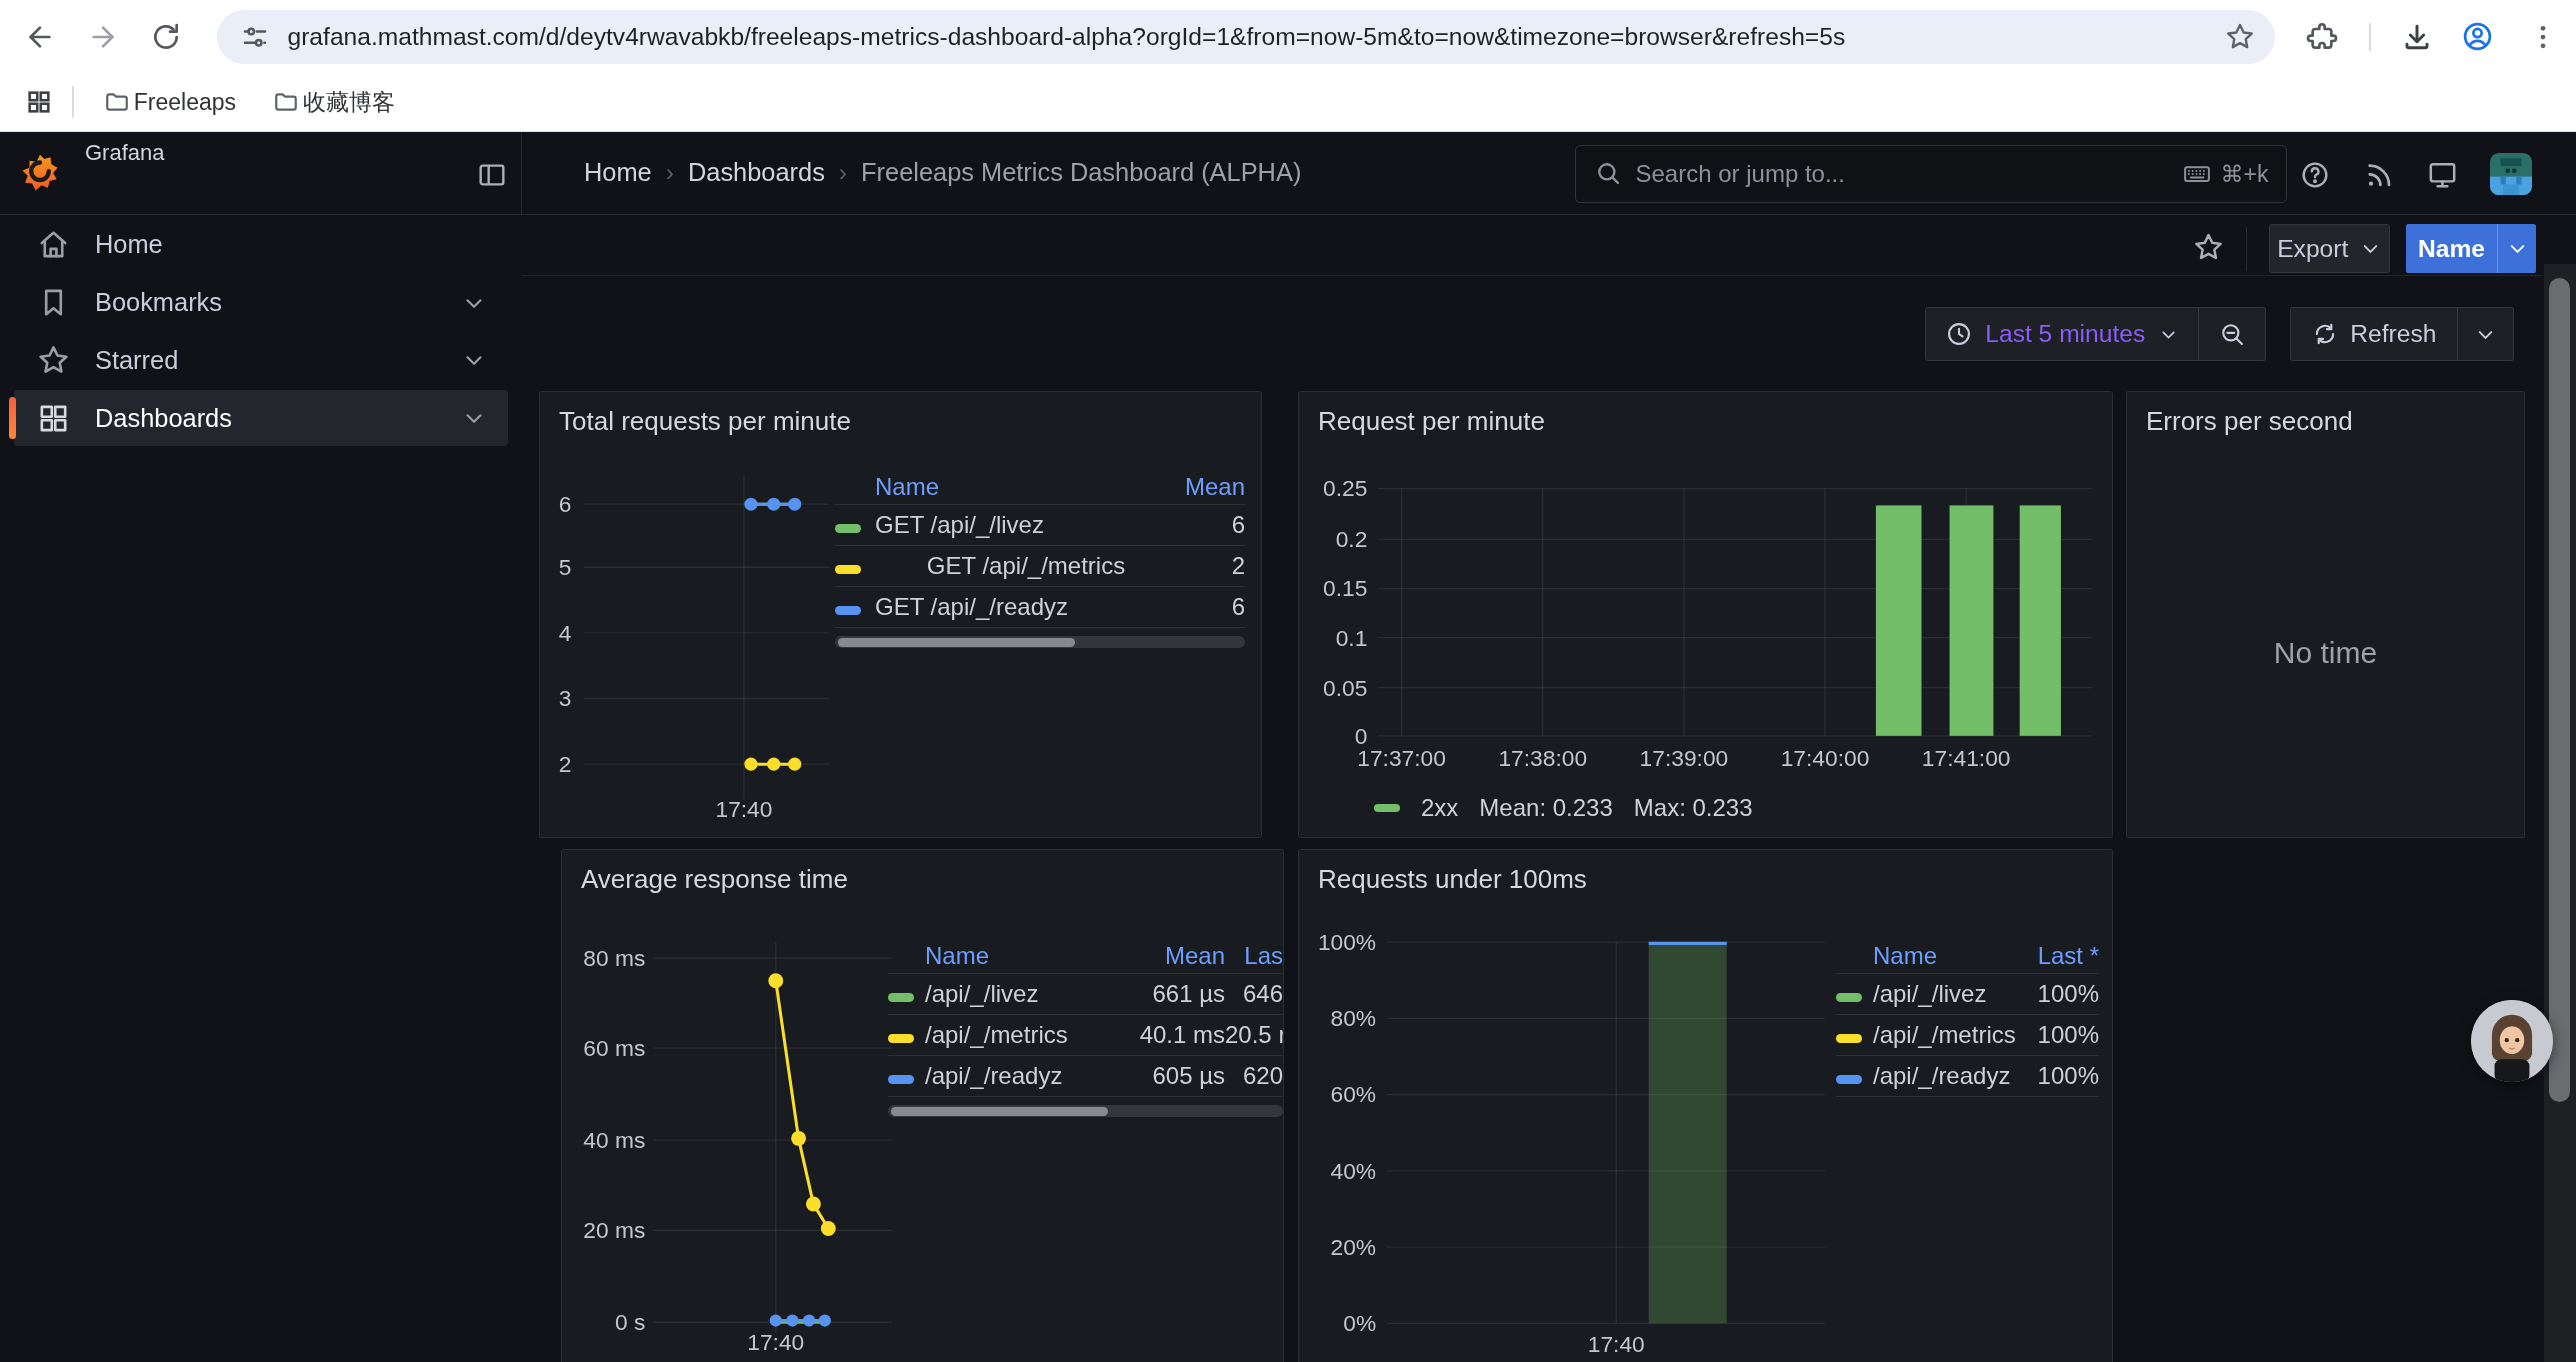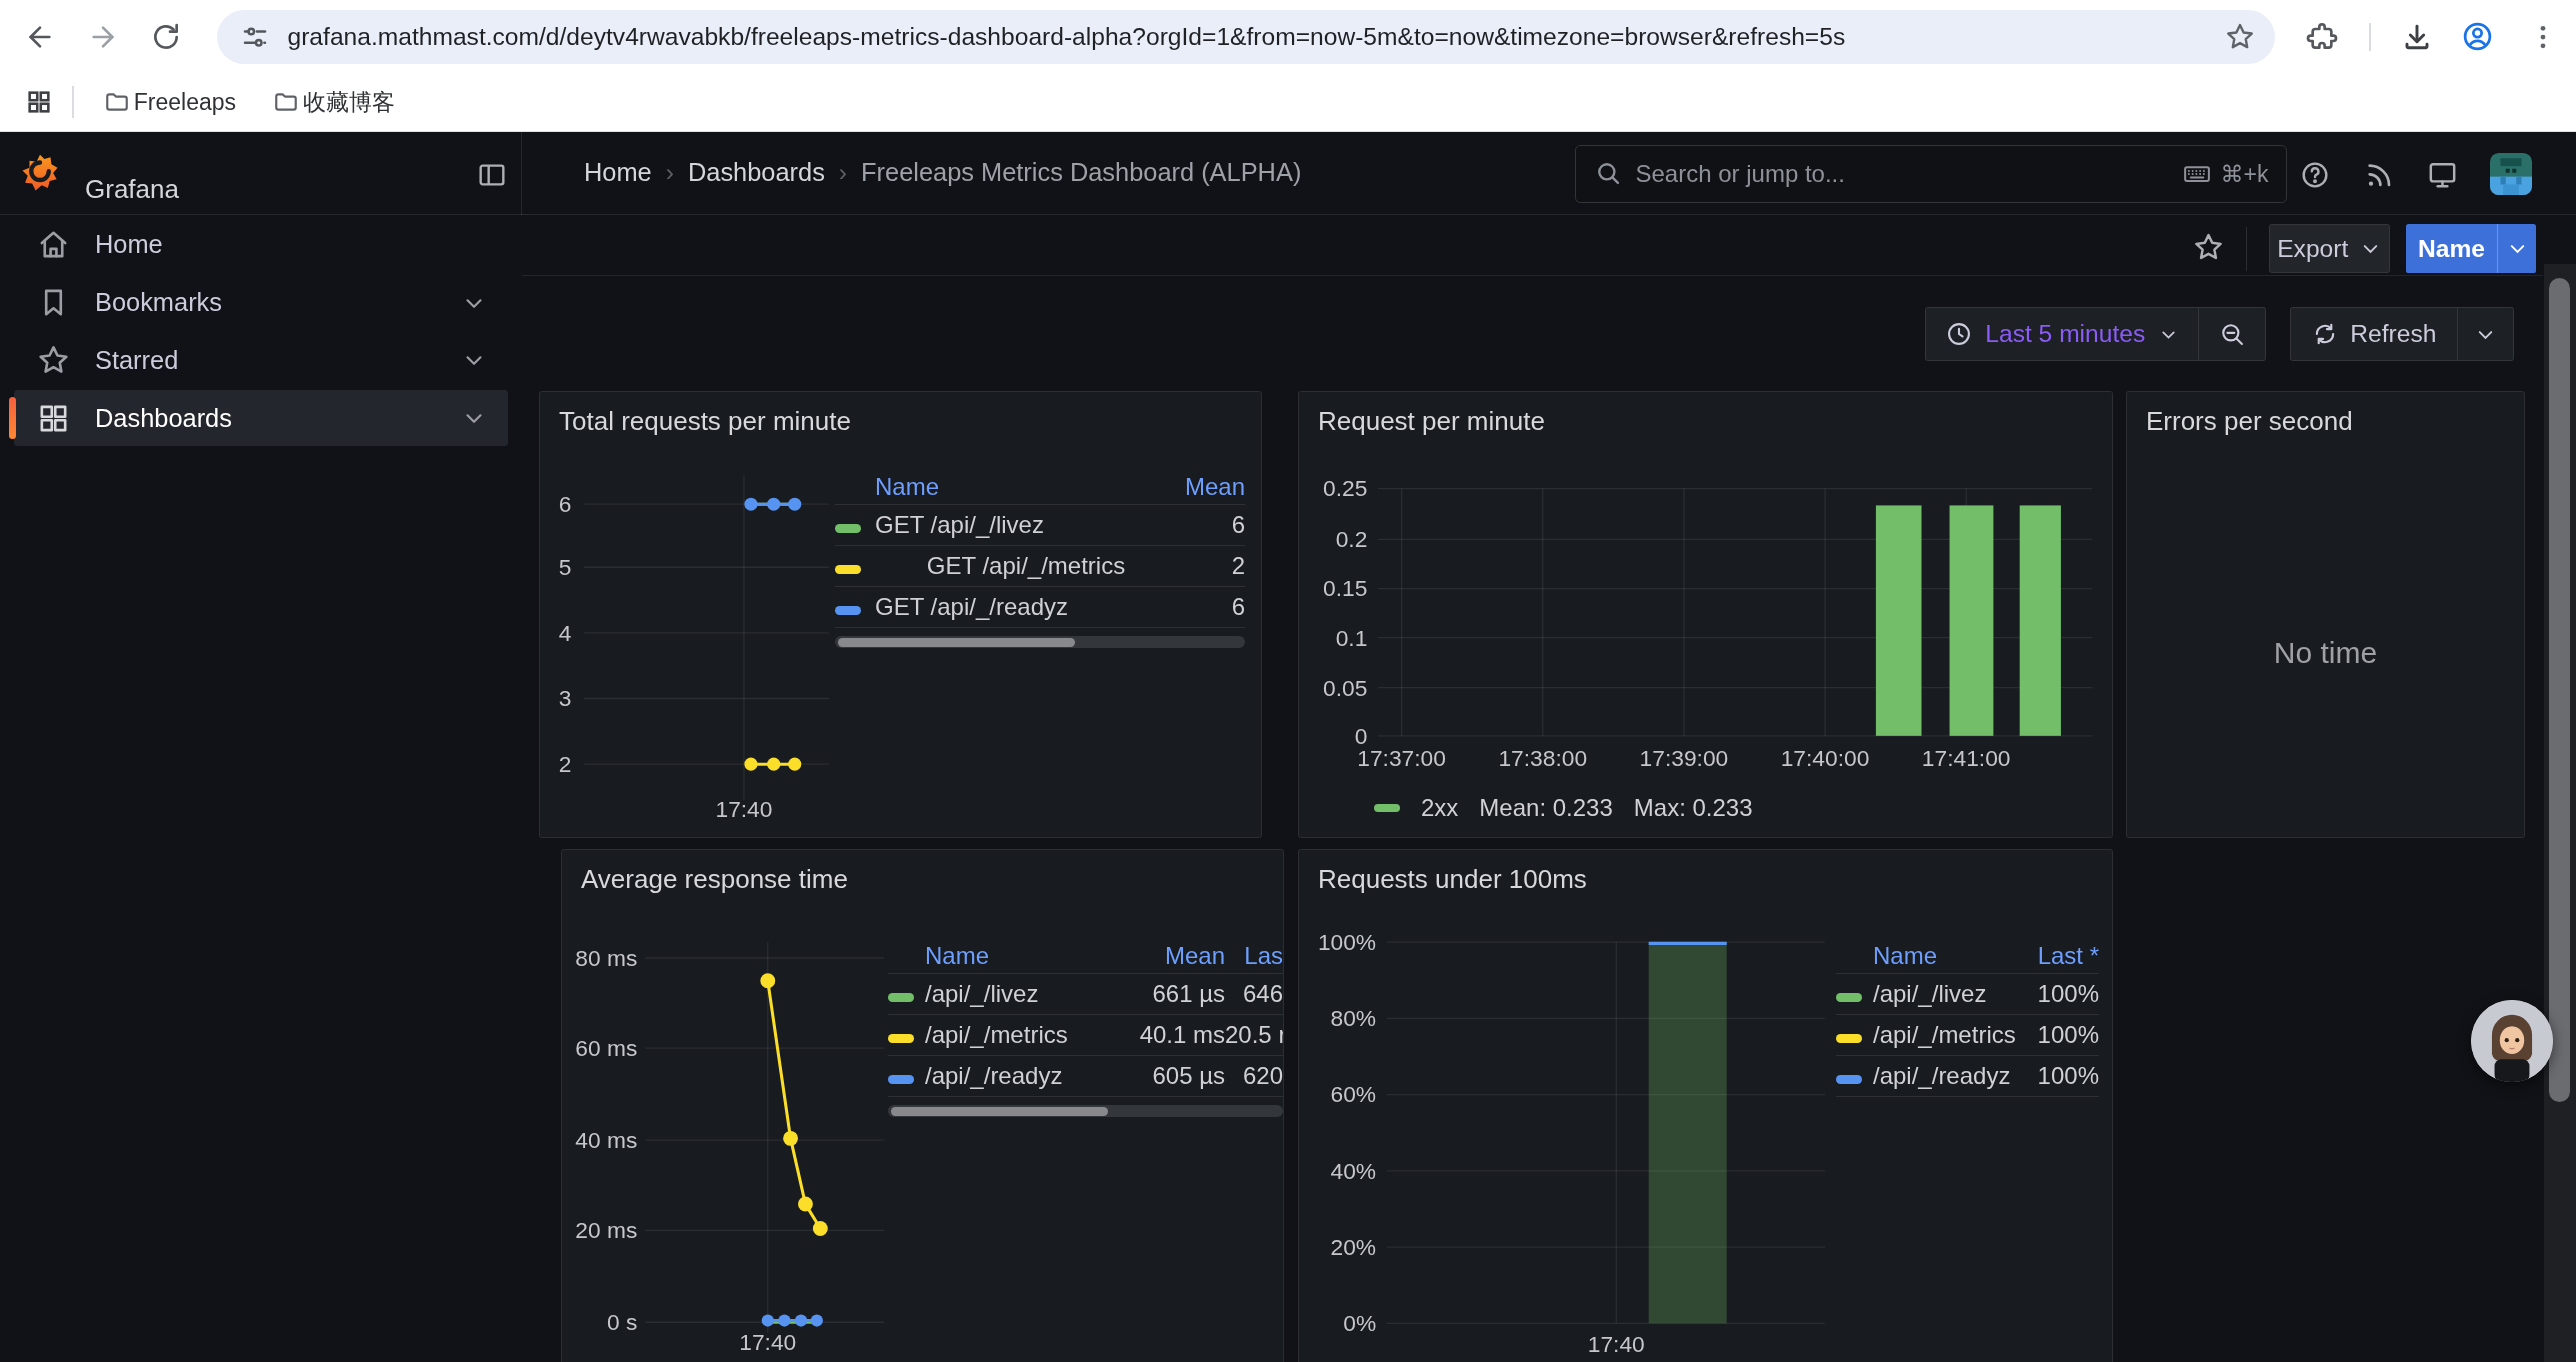--- a/index.html
+++ b/index.html
@@ -16,21 +16,21 @@
   .omnibox .url { font-size:24.6px; color:#1f2125; white-space:nowrap; overflow:hidden; }
   .chrome svg { display:block; }
   .bookmarks-bar { position:absolute; left:0; top:74px; width:100%; height:56px; display:flex; align-items:center; }
   .bm-item { display:flex; align-items:center; gap:4px; color:#2f3134; font-size:23px; padding:7px 14px; border-radius:7px; cursor:pointer; }
   .bm-divider { width:1.8px; height:32px; background:#dadce0; margin:0 16px; }
 
   
   .gf { position:absolute; left:0; top:132px; width:2576px; height:1231px; background:#111217; color:#ccccdc; }
   .gf-header { position:absolute; left:0; top:0; width:100%; height:83px; border-bottom:0.9px solid rgba(204,204,220,0.12); }
   .gf-header .brand-zone { position:absolute; left:0; top:0; width:522px; height:83px; border-right:0.9px solid rgba(204,204,220,0.12); }
-  .brand-label { position:absolute; left:85px; top:42px; font-size:26px; color:#d5d6db; }
+  .brand-label { position:absolute; left:85px; top:8px; font-size:22px; color:#d5d6db; }
   .hdr-ic { position:absolute; top:23px; width:39px; height:39px; color:#aeafb5; display:flex; align-items:center; justify-content:center; cursor:pointer; }
   .breadcrumb { position:absolute; left:584px; top:26px; display:flex; align-items:center; gap:14px; font-size:25.4px; }
   .crumb { color:#d5d6db; cursor:pointer; }
   .crumb.current { color:#9fa1a8; cursor:default; }
   .crumb-sep { color:#5e6067; font-size:24.6px; }
   .searchbox { position:absolute; left:1575px; top:13px; width:712px; height:58px; background:#101114; border:0.9px solid #33353b; border-radius:5.3px; display:flex; align-items:center; padding:0 17.5px; }
   .searchbox input { flex:1; background:transparent; border:none; outline:none; color:#c5c6cb; font-size:24px; font-family:inherit; }
   .searchbox input::placeholder { color:#8d9199; }
   .search-kbd { display:flex; align-items:center; gap:8.8px; color:#8d9199; font-size:23px; }
 
@@ -471,21 +471,21 @@
       </div>
     </div>
 
     <div class="panel" id="panel-errors">
       <div class="panel-title">Errors per second</div>
       <div class="no-data">No time</div>
     </div>
 
     <div class="panel" id="panel-avg">
       <div class="panel-title">Average response time</div>
-      <div id="chart-avg" style="position: absolute; left: 0px; top: 83px;"><svg width="331" height="423" viewBox="0 0 378 482">
+      <div id="chart-avg" style="position: absolute; left: 8px; top: 83px;"><svg width="331" height="423" viewBox="0 0 378 482">
             <line x1="95" y1="28" x2="368" y2="28" stroke="rgba(204,204,220,0.10)" stroke-width="1.5"></line>
             <line x1="95" y1="131" x2="368" y2="131" stroke="rgba(204,204,220,0.10)" stroke-width="1.5"></line>
             <line x1="95" y1="236" x2="368" y2="236" stroke="rgba(204,204,220,0.10)" stroke-width="1.5"></line>
             <line x1="95" y1="339" x2="368" y2="339" stroke="rgba(204,204,220,0.10)" stroke-width="1.5"></line>
             <line x1="95" y1="444" x2="368" y2="444" stroke="rgba(204,204,220,0.10)" stroke-width="1.5"></line>
             <text x="86" y="37" text-anchor="end" fill="#c6c7cc" font-size="26">80 ms</text>
             <text x="86" y="140" text-anchor="end" fill="#c6c7cc" font-size="26">60 ms</text>
             <text x="86" y="245" text-anchor="end" fill="#c6c7cc" font-size="26">40 ms</text>
             <text x="86" y="348" text-anchor="end" fill="#c6c7cc" font-size="26">20 ms</text>
             <text x="86" y="453" text-anchor="end" fill="#c6c7cc" font-size="26">0 s</text>

